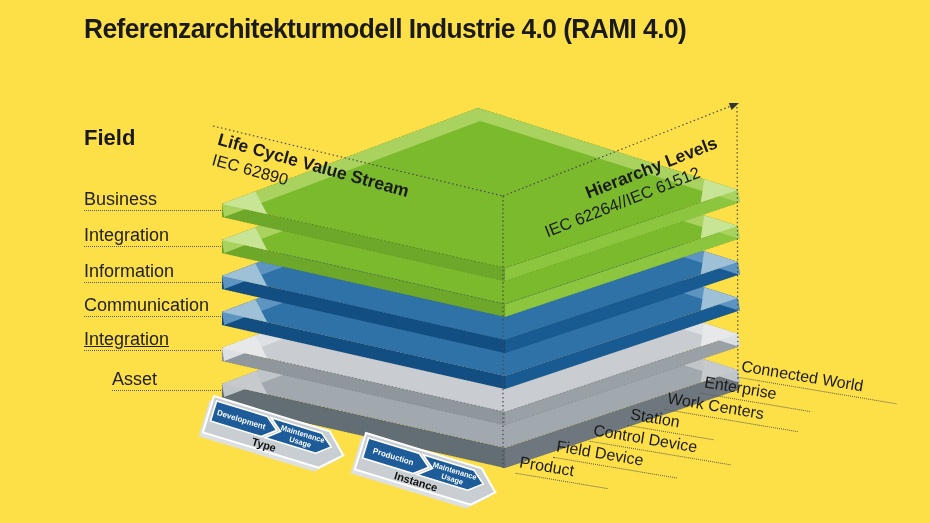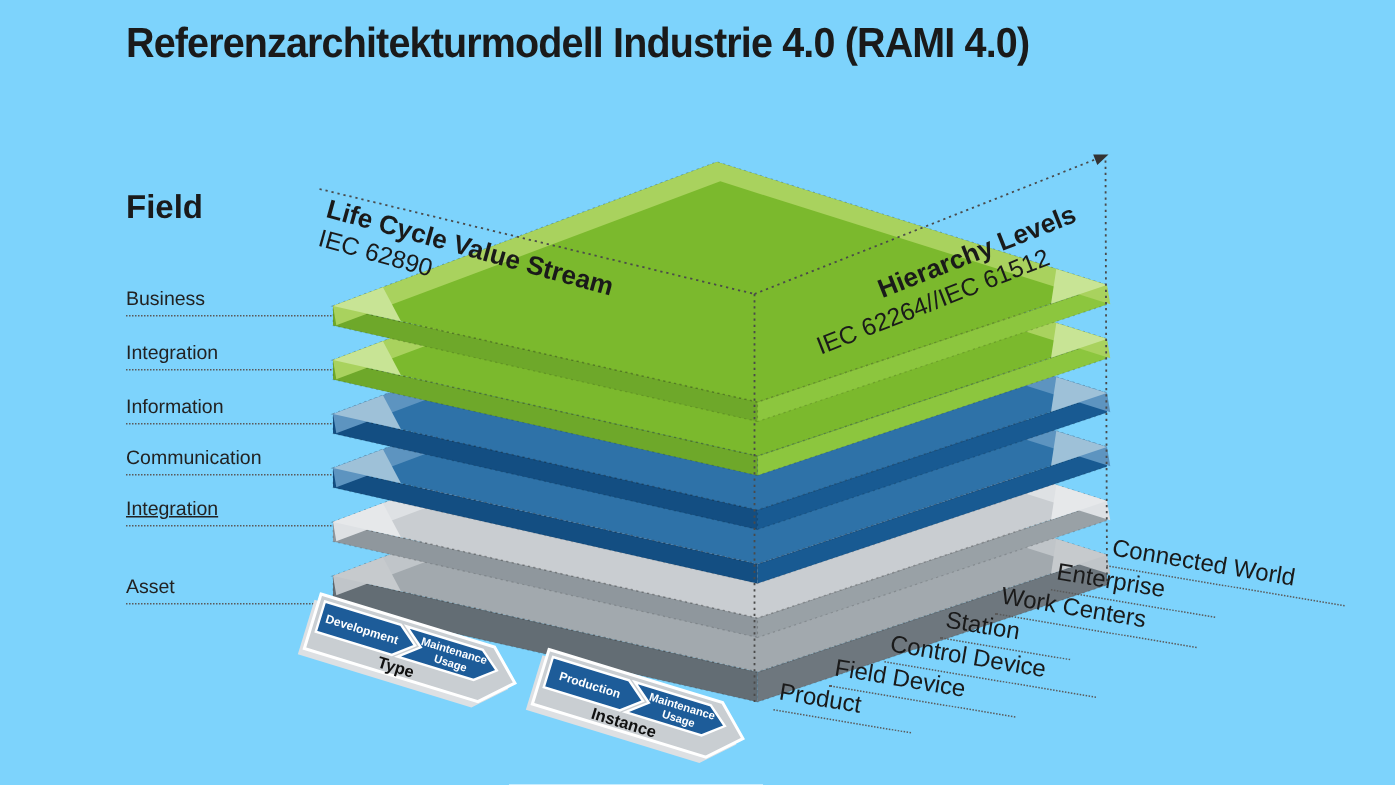--- a/index.html
+++ b/index.html
@@ -1,31 +1,31 @@
 <!DOCTYPE html>
 <html><head>
 <meta charset="utf-8">
 <style>
   html,body{margin:0;padding:0;background:#fff;}
   body{font-family:"Liberation Sans",sans-serif;-webkit-font-smoothing:antialiased;}
-  .canvas{position:relative;width:930px;height:523px;background:#7dd3fc;overflow:hidden;}
+  .canvas{position:relative;width:930px;height:523px;background:#fde047;overflow:hidden;}
 
   .page-title{
     position:absolute;left:84px;top:13px;
     font-size:28px;font-weight:bold;color:#1a1a1a;
     letter-spacing:-0.6px;transform:scaleX(.94);transform-origin:left top;
     white-space:nowrap;
   }
   .layers-head{
     position:absolute;left:84px;top:125px;
     font-size:22px;font-weight:bold;color:#1a1a1a;
   }
   .layer-label{
     position:absolute;left:84px;width:137px;
-    font-size:13px;color:#222;line-height:18px;
+    font-size:18px;color:#222;line-height:18px;
     padding-bottom:2px;border-bottom:1.6px dotted #5a5a5a;
     white-space:nowrap;
   }
   svg#scene{position:absolute;left:0;top:0;pointer-events:none;}
 
   .axis{position:absolute;color:#1a1a1a;white-space:nowrap;}
   .axis-left{left:221px;top:129px;transform:rotate(15.5deg);transform-origin:left top;}
   .axis-right{left:534px;top:203px;transform:rotate(-21.5deg);transform-origin:left top;}
   .axis-title{font-size:17.5px;font-weight:bold;line-height:21px;}
   .axis-std{font-size:16.5px;line-height:21px;}
@@ -46,21 +46,21 @@
   <div class="page-title">Referenzarchitekturmodell Industrie 4.0 (RAMI 4.0)</div>
 
   <div class="layers-head">Field</div>
 
   <div id="layer-labels">
       <div class="layer-label" style="top: 190px;">Business</div>
       <div class="layer-label" style="top: 226px;">Integration</div>
       <div class="layer-label" style="top: 262px;">Information</div>
       <div class="layer-label" style="top: 296px;">Communication</div>
       <div class="layer-label" style="top: 330px; text-decoration: underline;">Integration</div>
-      <div class="layer-label" style="top: 382px;">Asset</div>
+      <div class="layer-label" style="top: 370px; margin-left: 28px;">Asset</div>
     </div>
 
   <svg id="scene" width="930" height="523" viewBox="0 0 930 523">
       <g>
         <polygon points="222.0,384.0 505.0,448.0 505.0,468.0 222.0,404.0" fill="#636D74" stroke="rgba(0,0,0,.15)" stroke-width="0.8" stroke-dasharray="1.5 2.2"></polygon>
         <polygon points="505.0,448.0 738.0,370.0 738.0,390.0 505.0,468.0" fill="#6E777E" stroke="rgba(0,0,0,.15)" stroke-width="0.8" stroke-dasharray="1.5 2.2"></polygon>
         <polygon points="222.0,384.0 478.0,288.0 738.0,370.0 505.0,448.0" fill="#A2A9AE" stroke="rgba(35,35,35,.30)" stroke-width="1" stroke-dasharray="1.5 2.2"></polygon>
         <polygon points="222.0,384.0 478.0,288.0 738.0,370.0 740.2,382.9 480.2,300.9 224.2,396.9" fill="#C0C5C9"></polygon>
         <polygon points="222.0,384.0 255.3,371.5 267.3,394.2" fill="#C6CACD"></polygon>
         <polygon points="738.0,370.0 704.2,359.3 700.7,382.5" fill="#C6CACD"></polygon>

